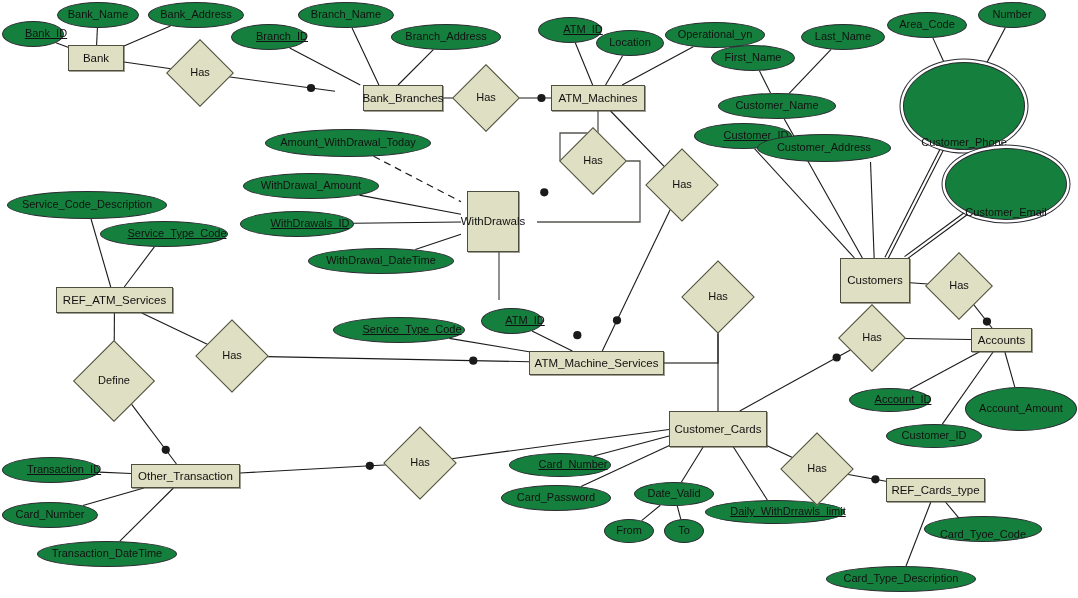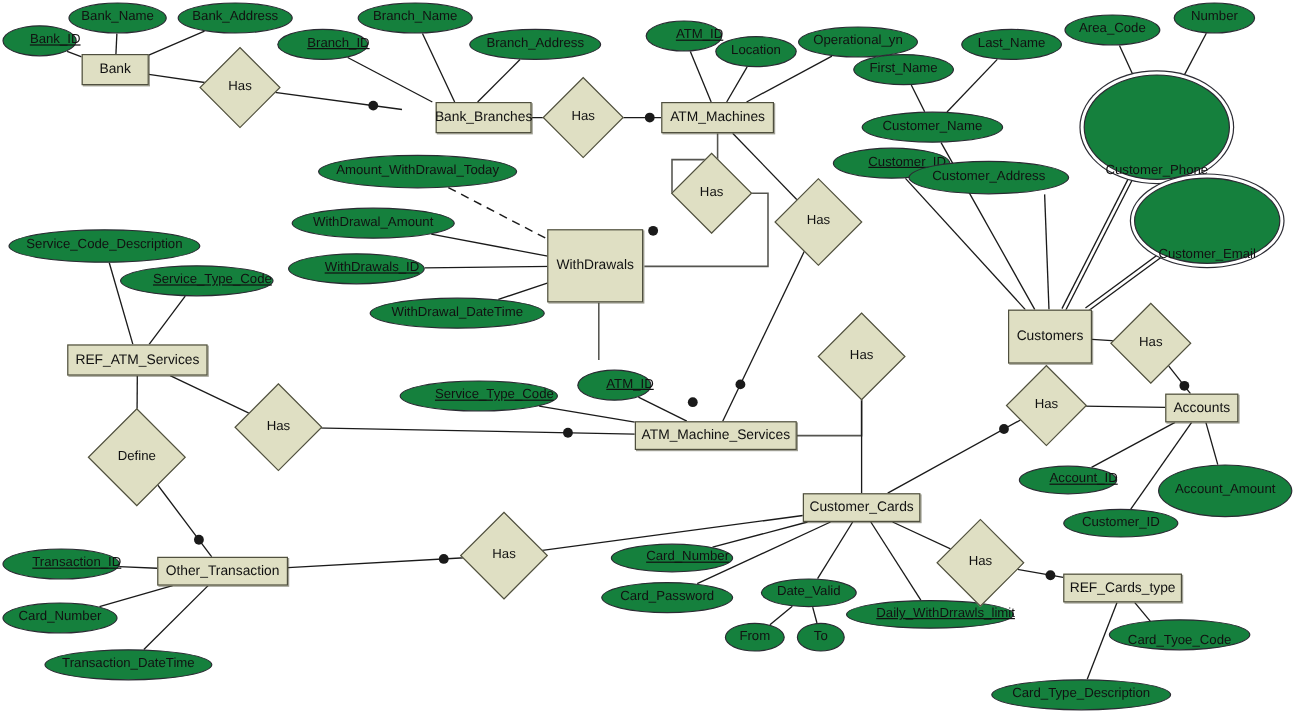--- a/index.html
+++ b/index.html
@@ -158,39 +158,39 @@
   <div id="node-layer">
       <div class="node entity" style="left: 68px; top: 45px; width: 56px; height: 26px;">
         <span>Bank</span>
       </div>
       <div class="node entity" style="left: 335px; top: 85px; width: 80px; height: 26px; margin-left: 28px;">
         <span>Bank_Branches</span>
       </div>
       <div class="node entity" style="left: 551px; top: 85px; width: 94px; height: 26px;">
         <span>ATM_Machines</span>
       </div>
-      <div class="node entity" style="left: 456px; top: 191px; width: 80px; height: 61px;">
+      <div class="node entity" style="left: 467px; top: 191px; width: 52px; height: 61px;">
         <span>WithDrawals</span>
       </div>
       <div class="node entity" style="left: 56px; top: 287px; width: 117px; height: 26px;">
         <span>REF_ATM_Services</span>
       </div>
       <div class="node entity" style="left: 529px; top: 351px; width: 135px; height: 24px;">
         <span>ATM_Machine_Services</span>
       </div>
       <div class="node entity" style="left: 131px; top: 464px; width: 109px; height: 24px;">
         <span>Other_Transaction</span>
       </div>
       <div class="node entity" style="left: 840px; top: 258px; width: 70px; height: 45px;">
         <span>Customers</span>
       </div>
       <div class="node entity" style="left: 971px; top: 328px; width: 61px; height: 24px;">
         <span>Accounts</span>
       </div>
-      <div class="node entity" style="left: 669px; top: 411px; width: 98px; height: 24px;">
+      <div class="node entity" style="left: 669px; top: 411px; width: 98px; height: 36px;">
         <span>Customer_Cards</span>
       </div>
       <div class="node entity" style="left: 886px; top: 478px; width: 99px; height: 24px;">
         <span>REF_Cards_type</span>
       </div>
       <div class="node attr key" style="left: 2px; top: 21px; width: 62px; height: 26px;">
         <span>Bank_ID</span>
       </div>
       <div class="node attr" style="left: 57px; top: 2px; width: 82px; height: 26px;">
         <span>Bank_Name</span>

